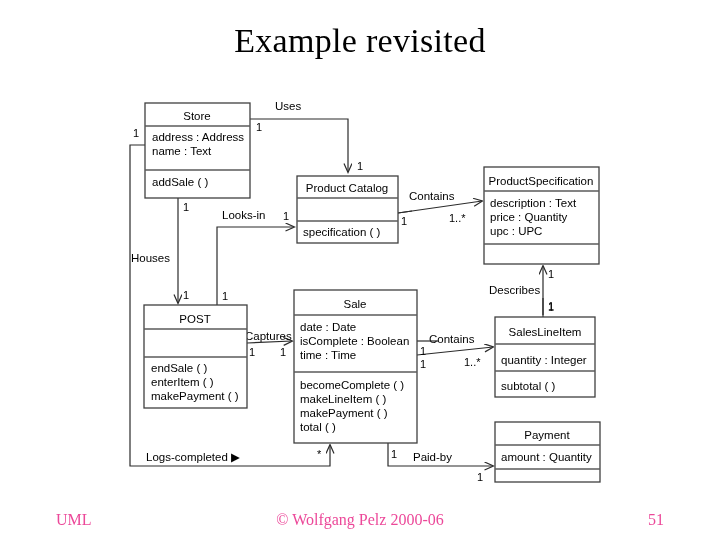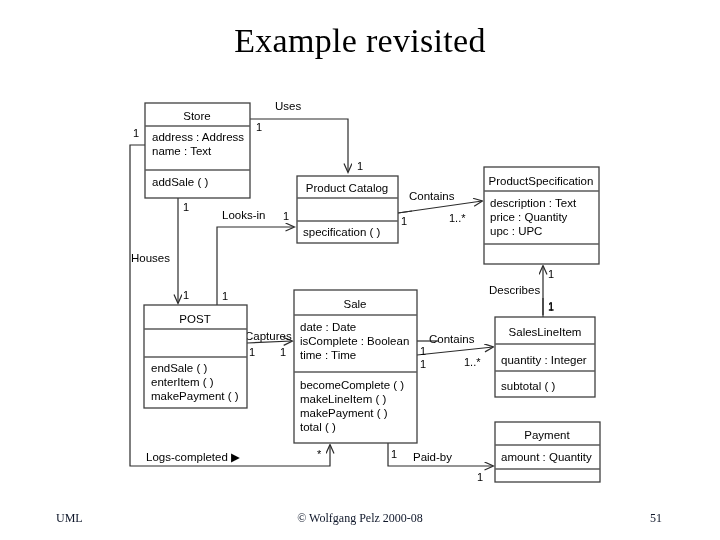--- a/index.html
+++ b/index.html
@@ -36,22 +36,22 @@
   #diagram {
     position: absolute;
     left: 0;
     top: 0;
     width: 720px;
     height: 540px;
   }
   .footer-text {
     position: absolute;
     font-family: "Liberation Serif", serif;
-    font-size: 12px;
-    color: #0f172a;
+    font-size: 16px;
+    color: #ec4899;
     white-space: nowrap;
   }
   #footer-left { left: 56px; top: 511px; }
   #footer-center { left: 0; top: 511px; width: 720px; text-align: center; }
   #footer-right { left: 636px; top: 511px; width: 40px; text-align: center; }
 
   
   #diagram text {
     font-family: "Liberation Sans", sans-serif;
     fill: #000000;
@@ -218,16 +218,16 @@
       <rect class="box-rect" x="495" y="422" width="105" height="60"></rect>
       <line class="divider" x1="495" y1="445" x2="600" y2="445"></line>
       <line class="divider" x1="495" y1="469" x2="600" y2="469"></line>
       <text class="cls-name" x="547" y="439">Payment</text>
       <text class="cls-attr" x="501" y="461">amount : Quantity</text>
     </g>
 
   </svg>
 
   <div class="footer-text" id="footer-left">UML</div>
-  <div class="footer-text" id="footer-center">© Wolfgang Pelz 2000-08</div>
+  <div class="footer-text" id="footer-center">© Wolfgang Pelz 2000-06</div>
   <div class="footer-text" id="footer-right">51</div>
 
 </div>
 
 </body></html>

